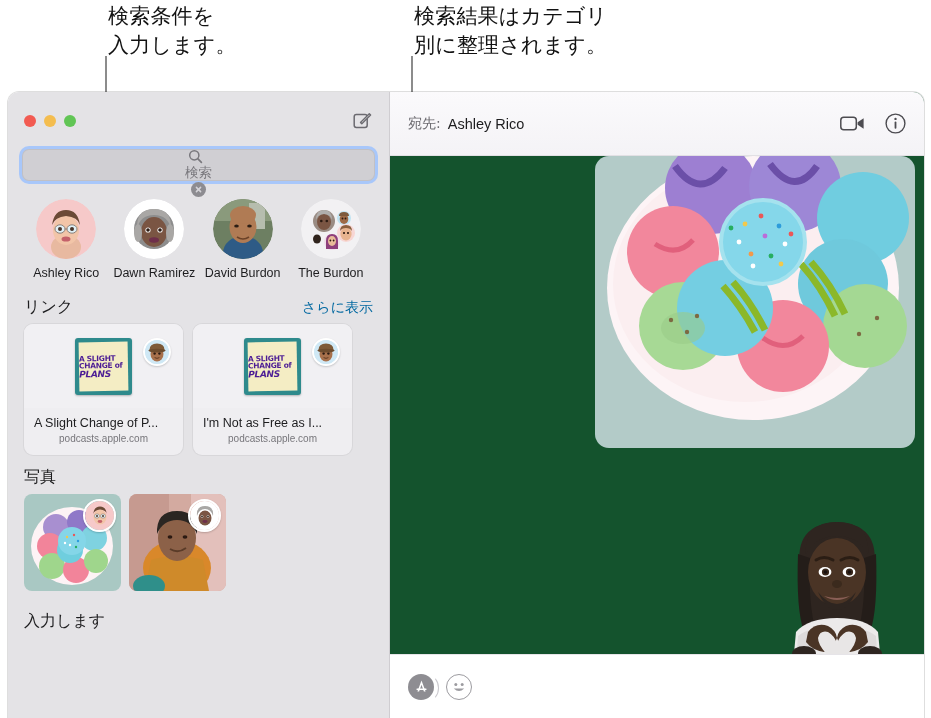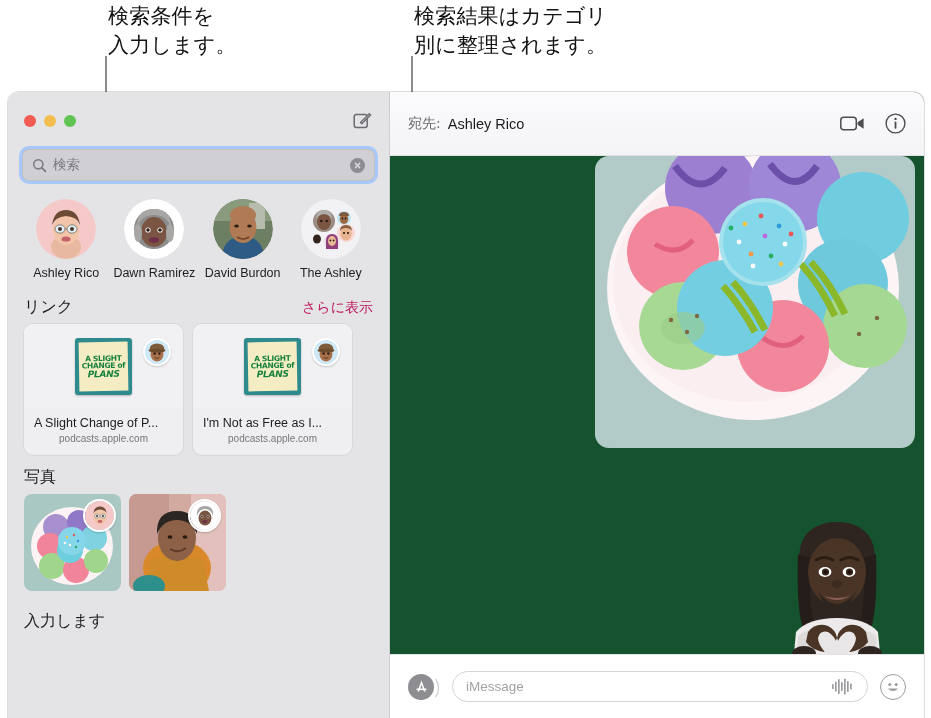--- a/index.html
+++ b/index.html
@@ -74,20 +74,21 @@
   .search-wrap { padding: 0 14px 10px 14px; flex: none; }
   .search-field {
     position: relative;
     height: 32px;
     border-radius: 7px;
     background: #d0cfd3;
     box-shadow: 0 0 0 3px #a8c7fa, inset 0 0 0 1px rgba(0,0,0,0.07);
     display: flex;
     align-items: center;
     padding: 0 10px;
+    flex-direction: column;
   }
   .search-icon { width: 15px; height: 15px; flex: none; margin-right: 6px; }
   .search-placeholder {
     font-size: 13.5px;
     color: #79787d;
     flex: 1;
   }
   .clear-btn {
     width: 15px; height: 15px; border-radius: 50%;
     background: #8d8c91;
@@ -132,21 +133,21 @@
   }
   .section-title {
     font-size: 16px;
     font-weight: normal;
     color: #1d1d1f;
     font-family: "DejaVu Sans", "Liberation Sans", sans-serif;
   }
   .section-more {
     margin-left: auto;
     font-size: 14px;
-    color: #be185d;
+    color: #0369a1;
     font-family: "DejaVu Sans", "Liberation Sans", sans-serif;
   }
 
   
   .link-row { display: flex; gap: 10px; padding: 0 16px; }
   .link-card {
     width: 159px;
     border-radius: 9px;
     background: #efeef1;
     overflow: hidden;
@@ -163,23 +164,23 @@
     background: #2e8a8c;
     border-radius: 3px;
     padding: 4px;
     position: relative;
     box-shadow: 0 1px 2px rgba(0,0,0,0.25);
   }
   .podcast-note {
     width: 100%; height: 100%;
     background: #f4edc4;
     display: flex; flex-direction: column;
-    align-items: center; justify-content: center;
+    align-items: flex-start; justify-content: center;
     font-family: "DejaVu Sans", sans-serif;
-    color: #15803d;
+    color: #4c1d95;
     line-height: 1.0;
     transform: rotate(-1deg);
   }
   .pn1 { font-size: 7.5px; font-weight: bold; letter-spacing: -0.3px; }
   .pn2 { font-size: 7.5px; font-weight: bold; letter-spacing: -0.3px; }
   .pn3 { font-size: 9px; font-weight: bold; letter-spacing: -0.3px; font-style: italic; }
   .link-avatar {
     position: absolute;
     right: 12px; top: 14px;
     width: 28px; height: 28px;
@@ -449,21 +450,21 @@
                 <circle cx="43" cy="34" r="1.1" fill="#2b1a12"></circle>
                 <circle cx="47" cy="34" r="1.1" fill="#2b1a12"></circle>
                 <circle cx="31" cy="43" r="8" fill="#f0ddea"></circle>
                 <path d="M25 42 Q25 35 31 35 Q37 35 37 42 L37 50 L25 50Z" fill="#8e3f7c"></path>
                 <ellipse cx="31" cy="42" rx="4" ry="5" fill="#e9bb99"></ellipse>
                 <circle cx="29.4" cy="41.5" r="0.9" fill="#2b1a12"></circle>
                 <circle cx="32.6" cy="41.5" r="0.9" fill="#2b1a12"></circle>
                 <ellipse cx="16" cy="40" rx="4" ry="4.6" fill="#30241d"></ellipse>
               </svg>
             </div>
-            <div class="contact-name">The Ashley</div>
+            <div class="contact-name">The Burdon</div>
           </div>
 
         </div>
 
         <div class="section-head">
           <div class="section-title">リンク</div>
           <div class="section-more">さらに表示</div>
         </div>
 
         <div class="link-row">
@@ -702,34 +703,20 @@
 
       </div>
 
       <div class="conv-footer">
         <div class="appstore-btn">
           <svg width="15" height="15" viewBox="0 0 15 15">
             <path d="M7.5 1.6 L11.6 12.4 L9.9 12.4 L7.5 5.8 L5.1 12.4 L3.4 12.4 Z" fill="#ffffff"></path>
             <rect x="2.4" y="9.5" width="10.2" height="1.5" rx="0.7" fill="#ffffff"></rect>
           </svg>
         </div>
-        <div class="imessage-field">
-          <span class="imessage-placeholder">iMessage</span>
-          <span>
-            <svg width="22" height="17" viewBox="0 0 22 17">
-              <rect x="0" y="6" width="1.7" height="5" rx="0.85" fill="#9c9ba0"></rect>
-              <rect x="3" y="3.5" width="1.7" height="10" rx="0.85" fill="#9c9ba0"></rect>
-              <rect x="6" y="1" width="1.7" height="15" rx="0.85" fill="#9c9ba0"></rect>
-              <rect x="9" y="4" width="1.7" height="9" rx="0.85" fill="#9c9ba0"></rect>
-              <rect x="12" y="0.5" width="1.7" height="16" rx="0.85" fill="#9c9ba0"></rect>
-              <rect x="15" y="3" width="1.7" height="11" rx="0.85" fill="#9c9ba0"></rect>
-              <rect x="18" y="5.5" width="1.7" height="6" rx="0.85" fill="#9c9ba0"></rect>
-            </svg>
-          </span>
-        </div>
         <div class="emoji-btn">
           <svg width="20" height="20" viewBox="0 0 20 20">
             <circle cx="6.8" cy="7.4" r="1.5" fill="#9c9ba0"></circle>
             <circle cx="13.2" cy="7.4" r="1.5" fill="#9c9ba0"></circle>
             <path d="M4.8 11.4 Q10 16.6 15.2 11.4 Z" fill="#9c9ba0"></path>
           </svg>
         </div>
       </div>
 
     </div>

